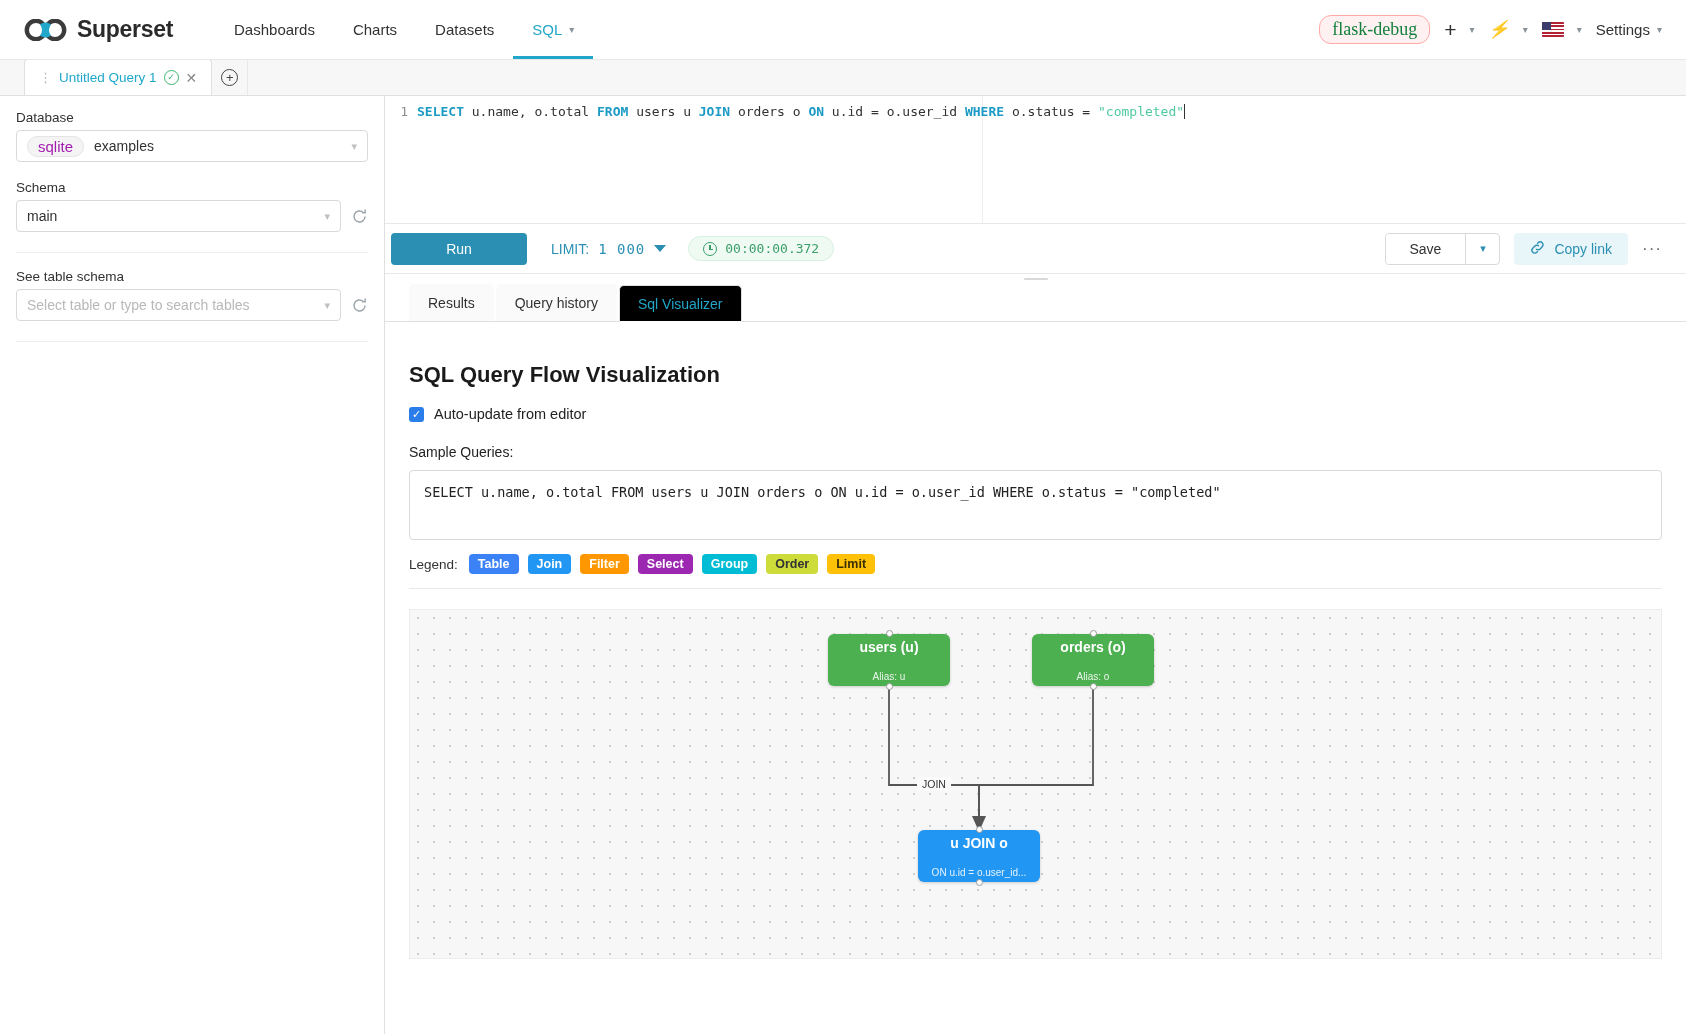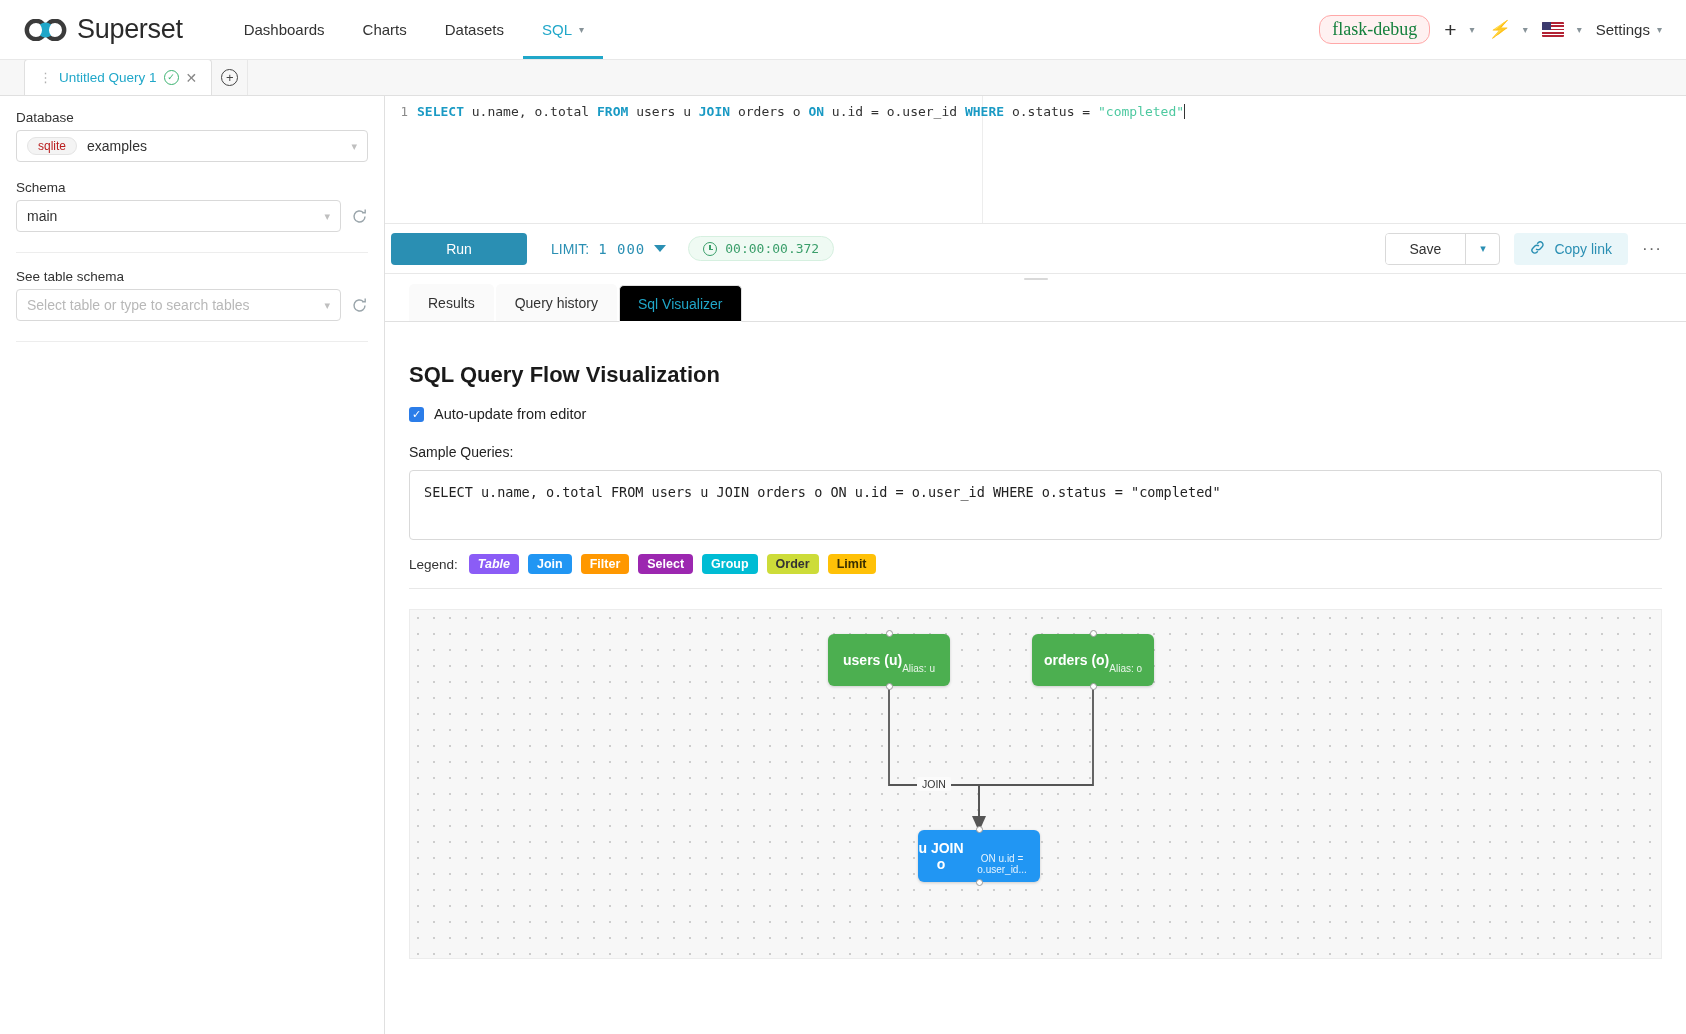--- a/index.html
+++ b/index.html
@@ -13,21 +13,21 @@
 
   
   .navbar {
     height:60px; border-bottom:1px solid #e8e8e8;
     display:flex; align-items:center; padding:0 24px;
     background:#fff; position:relative;
   }
   .brand { display:flex; align-items:center; gap:9px; margin-right:42px; }
   .brand-logo { width:44px; height:22px; position:relative; }
   .brand-logo svg { display:block; }
-  .brand-name { font-size:27px; font-weight:normal; color:#2a2a2a; letter-spacing:-.3px; }
+  .brand-name { font-size:23px; font-weight:bold; color:#2a2a2a; letter-spacing:-.3px; }
   .nav-links { display:flex; align-items:center; height:100%; }
   .nav-link {
     padding:0 19px; height:100%; display:flex; align-items:center;
     font-size:15px; color:#323232; cursor:pointer; position:relative;
   }
   .nav-link.active { color:#20a7c9; }
   .nav-link.active::after {
     content:""; position:absolute; left:0; right:0; bottom:0;
     height:3px; background:#20a7c9;
   }
@@ -87,21 +87,21 @@
   }
   .field-label { font-size:13.5px; color:#323232; margin-bottom:5px; }
   .select-box {
     height:32px; border:1px solid #d9d9d9; border-radius:4px; background:#fff;
     display:flex; align-items:center; padding:0 10px; position:relative; cursor:pointer;
   }
   .select-box .value { font-size:14px; color:#323232; }
   .select-box .placeholder { font-size:14px; color:#b8b8b8; }
   .db-pill {
     background:#f4f4f4; border:1px solid #e4e4e4; border-radius:11px;
-    padding:1px 10px; font-size:12px; color:#b91c1c; margin-right:10px;
+    padding:1px 10px; font-size:15px; color:#a21caf; margin-right:10px;
   }
   .sel-caret { margin-left:auto; color:#bfbfbf; font-size:11px; }
   .row-with-refresh { display:flex; align-items:center; gap:10px; }
   .row-with-refresh .select-box { flex:1; }
   .refresh-icon { color:#9aa5ab; cursor:pointer; display:flex; }
   .mb18 { margin-bottom:18px; }
   .hr-soft { border:none; border-top:1px solid #ededed; margin:20px 0 16px; }
 
   
   .rightpane { flex:1; display:flex; flex-direction:column; min-width:0; position:relative;}
@@ -223,21 +223,21 @@
 
   
   .canvas {
     position:relative; height:350px; margin-top:20px;
     background-color:#f7f7f7; border:1px solid #ececec;
     background-image:radial-gradient(#cdcdcd 1px, transparent 1px);
     background-size:16px 16px; overflow:hidden;
   }
   .node {
     position:absolute; border-radius:6px; color:#fff; text-align:center;
-    box-shadow:0 1px 3px rgba(0,0,0,.18); display:flex; 
+    box-shadow:0 1px 3px rgba(0,0,0,.18); display:flex; flex-direction:column;
     align-items:center; justify-content:center; cursor:move;
   }
   .node .t { font-size:14px; font-weight:bold; }
   .node .s { font-size:10px; opacity:.88; margin-top:16px;text-align:center; }
   .port {
     position:absolute; width:7px; height:7px; border-radius:50%;
     background:#fff; border:1.3px solid #999; left:50%; margin-left:-3.5px;
   }
   .port.top { top:-4px; } .port.bot { bottom:-4px; }
   .edge-label {
@@ -418,21 +418,21 @@
         <span class="chk-label">Auto-update from editor</span>
       </div>
 
       <div class="samples-label">Sample Queries:</div>
 
       <textarea class="sql-area" id="sql-area" spellcheck="false" style="">SELECT u.name, o.total FROM users u JOIN orders o ON u.id = o.user_id WHERE o.status = "completed"</textarea>
 
       <div class="legend-row">
         <span class="legend-label">Legend:</span>
         <span id="legend-items" style="display:flex;gap:9px;">
-            <span class="lg" style="background: #8b5cf6; font-style: italic;">Table</span>
+            <span class="lg" style="background: #3b82f6;">Table</span>
             <span class="lg" style="background: rgb(33, 150, 243);">Join</span>
             <span class="lg" style="background: rgb(255, 152, 0);">Filter</span>
             <span class="lg" style="background: rgb(156, 39, 176);">Select</span>
             <span class="lg" style="background: rgb(0, 188, 212);">Group</span>
             <span class="lg" style="background: rgb(205, 220, 57); color: rgb(51, 51, 51);">Order</span>
             <span class="lg" style="background: rgb(255, 193, 7); color: rgb(58, 47, 0);">Limit</span>
           </span>
       </div>
 
       <div class="canvas">

